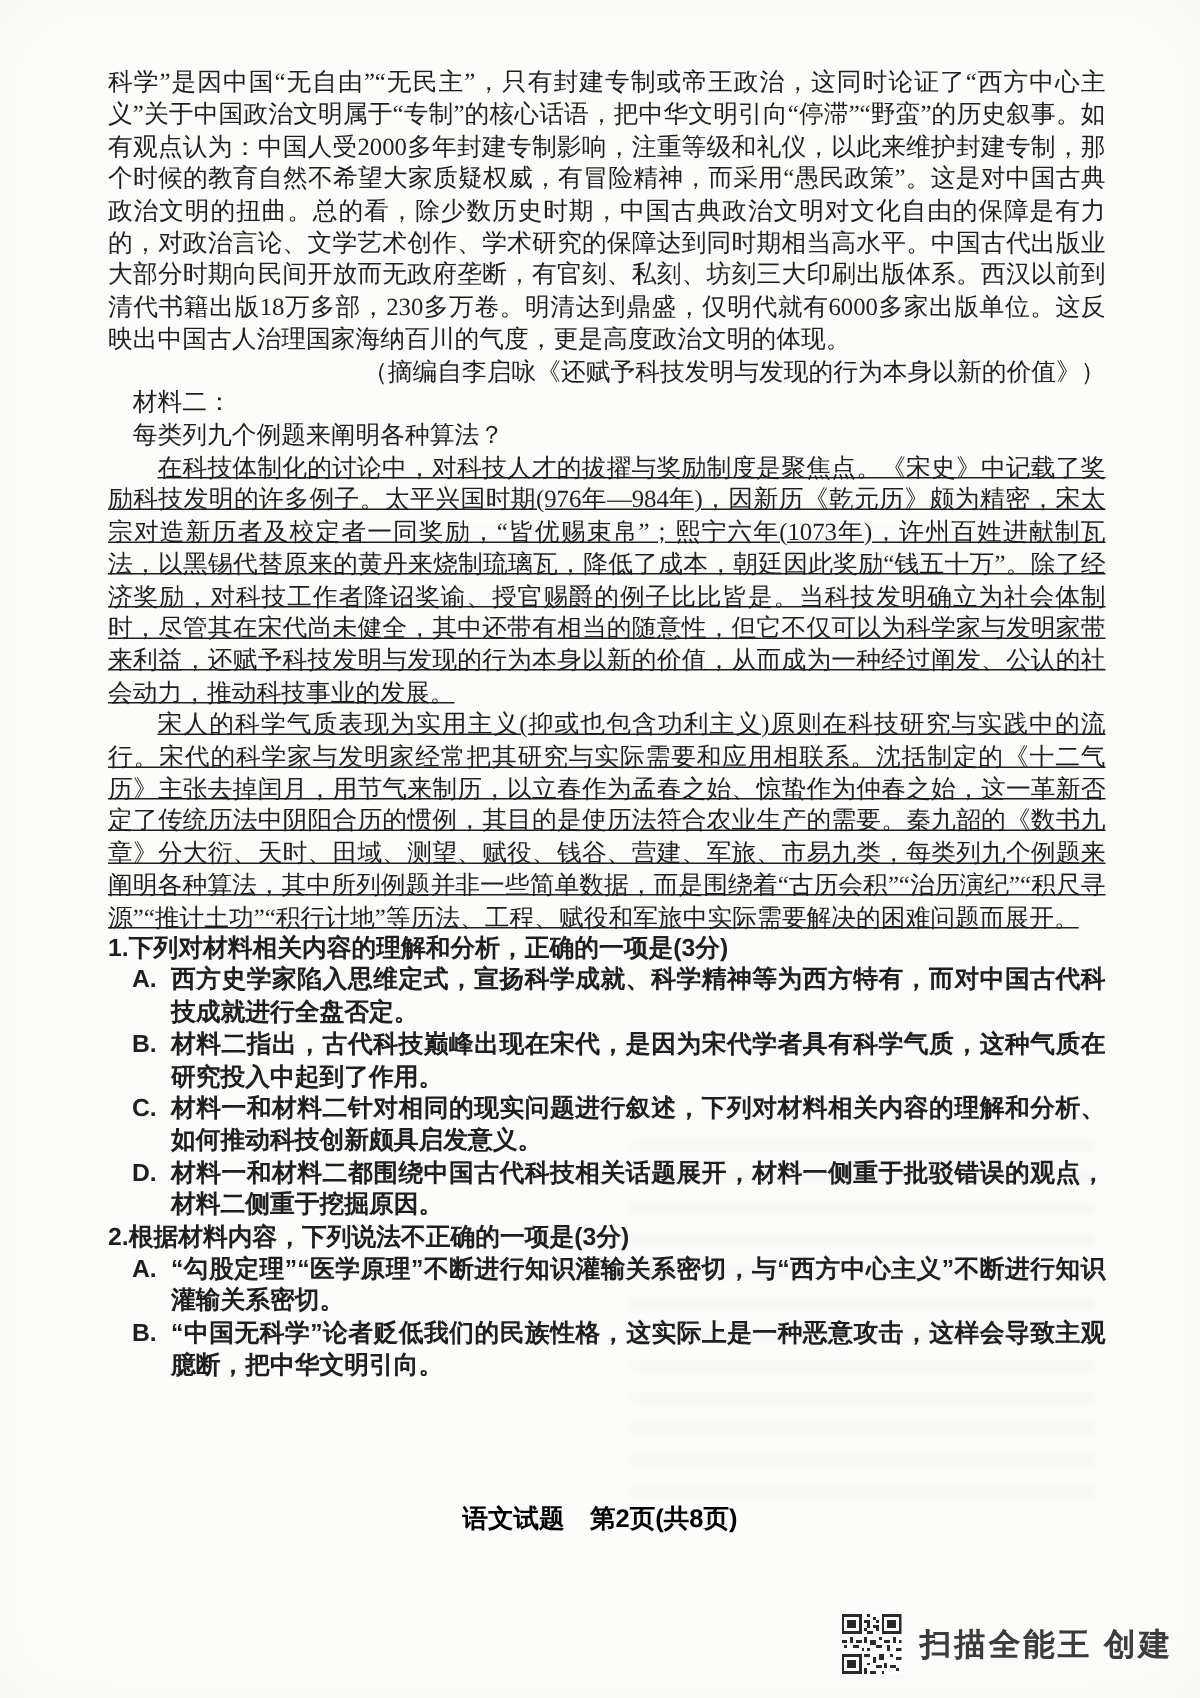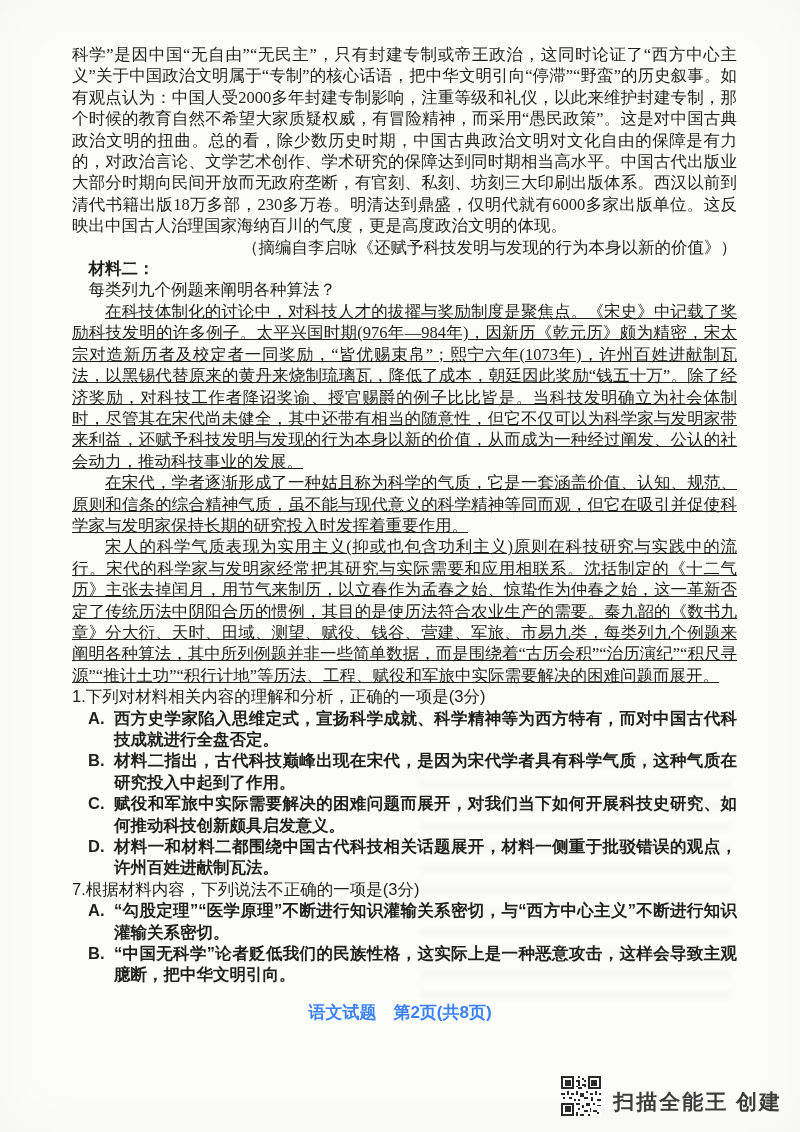--- a/index.html
+++ b/index.html
@@ -38,27 +38,27 @@
     line-height:21.4px;
     text-align:justify;
     text-justify:inter-ideograph;
   }
   .para{margin:0;}
   .indent2{text-indent:2em;text-decoration:underline;}
   .indent1{text-indent:1em;}
   .attribution{text-align:right;margin:0;}
   .m2-heading{
     font-family:"Liberation Sans","DejaVu Sans",sans-serif;
-    font-weight:bold;
+    font-weight:normal;
     text-indent:1em;
   }
   .question-block{margin:0;}
   .stem{
     font-family:"Liberation Sans","DejaVu Sans",sans-serif;
-    font-weight:normal;
+    font-weight:bold;
     margin:0;
   }
   .option{
     display:flex;
     font-family:"Liberation Sans","DejaVu Sans",sans-serif;
     font-weight:bold;
     margin:0;
     padding-left:16px;
   }
   .option .opt-label{
@@ -70,27 +70,27 @@
     text-align:justify;
   }
   .footer{
     position:absolute;
     left:0;top:1001px;
     width:800px;
     text-align:center;
     font-family:"Liberation Sans","DejaVu Sans",sans-serif;
     font-weight:bold;
     font-size:17px;
-    color:#3b82f6;
+    color:#000000;
   }
   .scanner-block{
     position:absolute;
     right:18px;top:1076px;
     display:flex;
-    align-items:flex-end;
+    align-items:center;
     gap:12px;
   }
   .qr{
     width:40px;height:40px;
     display:block;
   }
   .scanner-text{
     font-family:"Liberation Sans","DejaVu Sans",sans-serif;
     font-weight:bold;
     font-size:21px;
@@ -112,48 +112,47 @@
     <p class="para">科学”是因中国“无自由”“无民主”，只有封建专制或帝王政治，这同时论证了“西方中心主义”关于中国政治文明属于“专制”的核心话语，把中华文明引向“停滞”“野蛮”的历史叙事。如有观点认为：中国人受2000多年封建专制影响，注重等级和礼仪，以此来维护封建专制，那个时候的教育自然不希望大家质疑权威，有冒险精神，而采用“愚民政策”。这是对中国古典政治文明的扭曲。总的看，除少数历史时期，中国古典政治文明对文化自由的保障是有力的，对政治言论、文学艺术创作、学术研究的保障达到同时期相当高水平。中国古代出版业大部分时期向民间开放而无政府垄断，有官刻、私刻、坊刻三大印刷出版体系。西汉以前到清代书籍出版18万多部，230多万卷。明清达到鼎盛，仅明代就有6000多家出版单位。这反映出中国古人治理国家海纳百川的气度，更是高度政治文明的体现。</p>
 
     <p class="attribution">（摘编自李启咏《还赋予科技发明与发现的行为本身以新的价值》）</p>
 
     <p class="para m2-heading">材料二：</p>
 
     <p class="para indent1">每类列九个例题来阐明各种算法？</p>
 
     <p class="para indent2">在科技体制化的讨论中，对科技人才的拔擢与奖励制度是聚焦点。《宋史》中记载了奖励科技发明的许多例子。太平兴国时期(976年—984年)，因新历《乾元历》颇为精密，宋太宗对造新历者及校定者一同奖励，“皆优赐束帛”；熙宁六年(1073年)，许州百姓进献制瓦法，以黑锡代替原来的黄丹来烧制琉璃瓦，降低了成本，朝廷因此奖励“钱五十万”。除了经济奖励，对科技工作者降诏奖谕、授官赐爵的例子比比皆是。当科技发明确立为社会体制时，尽管其在宋代尚未健全，其中还带有相当的随意性，但它不仅可以为科学家与发明家带来利益，还赋予科技发明与发现的行为本身以新的价值，从而成为一种经过阐发、公认的社会动力，推动科技事业的发展。</p>
 
-    <p class="para indent2">在宋代，学者逐渐形成了一种姑且称为科学的气质，它是一套涵盖价值、认知、规范、原则和信条的综合精神气质，虽不能与现代意义的科学精神等同而观，但它在吸引并促使科学家与发明家保持长期的研究投入时发挥着重要作用。</p>
 
     <p class="para indent2">宋人的科学气质表现为实用主义(抑或也包含功利主义)原则在科技研究与实践中的流行。宋代的科学家与发明家经常把其研究与实际需要和应用相联系。沈括制定的《十二气历》主张去掉闰月，用节气来制历，以立春作为孟春之始、惊蛰作为仲春之始，这一革新否定了传统历法中阴阳合历的惯例，其目的是使历法符合农业生产的需要。秦九韶的《数书九章》分大衍、天时、田域、测望、赋役、钱谷、营建、军旅、市易九类，每类列九个例题来阐明各种算法，其中所列例题并非一些简单数据，而是围绕着“古历会积”“治历演纪”“积尺寻源”“推计土功”“积行计地”等历法、工程、赋役和军旅中实际需要解决的困难问题而展开。</p>
 
 
     <div class="question-block">
       <p class="stem">1.下列对材料相关内容的理解和分析，正确的一项是(3分)</p>
 
       <div class="option">
         <span class="opt-label">A.</span>
         <span class="opt-text">西方史学家陷入思维定式，宣扬科学成就、科学精神等为西方特有，而对中国古代科技成就进行全盘否定。</span>
       </div>
       <div class="option">
         <span class="opt-label">B.</span>
         <span class="opt-text">材料二指出，古代科技巅峰出现在宋代，是因为宋代学者具有科学气质，这种气质在研究投入中起到了作用。</span>
       </div>
       <div class="option">
         <span class="opt-label">C.</span>
-        <span class="opt-text">赋役和军旅中实际需要解决的困难问题而展开，对我们当下如何开展科技史研究、如何推动科技创新颇具启发意义。</span>
+        <span class="opt-text">材料一和材料二针对相同的现实问题进行叙述，下列对材料相关内容的理解和分析、如何推动科技创新颇具启发意义。</span>
       </div>
       <div class="option">
         <span class="opt-label">D.</span>
-        <span class="opt-text">材料一和材料二都围绕中国古代科技相关话题展开，材料一侧重于批驳错误的观点，许州百姓进献制瓦法。</span>
+        <span class="opt-text">材料一和材料二都围绕中国古代科技相关话题展开，材料一侧重于批驳错误的观点，材料二侧重于挖掘原因。</span>
       </div>
     </div>
 
     <div class="question-block">
-      <p class="stem">7.根据材料内容，下列说法不正确的一项是(3分)</p>
+      <p class="stem">2.根据材料内容，下列说法不正确的一项是(3分)</p>
 
       <div class="option">
         <span class="opt-label">A.</span>
         <span class="opt-text">“勾股定理”“医学原理”不断进行知识灌输关系密切，与“西方中心主义”不断进行知识灌输关系密切。</span>
       </div>
       <div class="option">
         <span class="opt-label">B.</span>
         <span class="opt-text">“中国无科学”论者贬低我们的民族性格，这实际上是一种恶意攻击，这样会导致主观臆断，把中华文明引向。</span>
       </div>
     </div>

